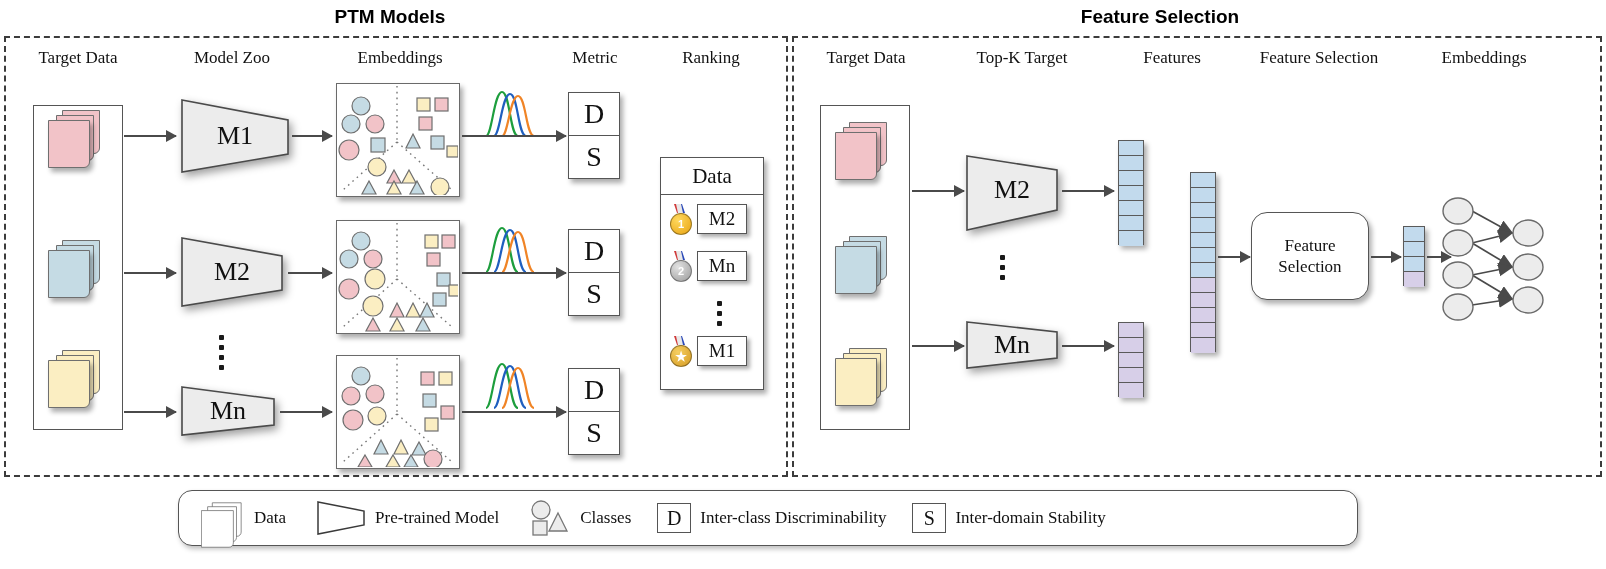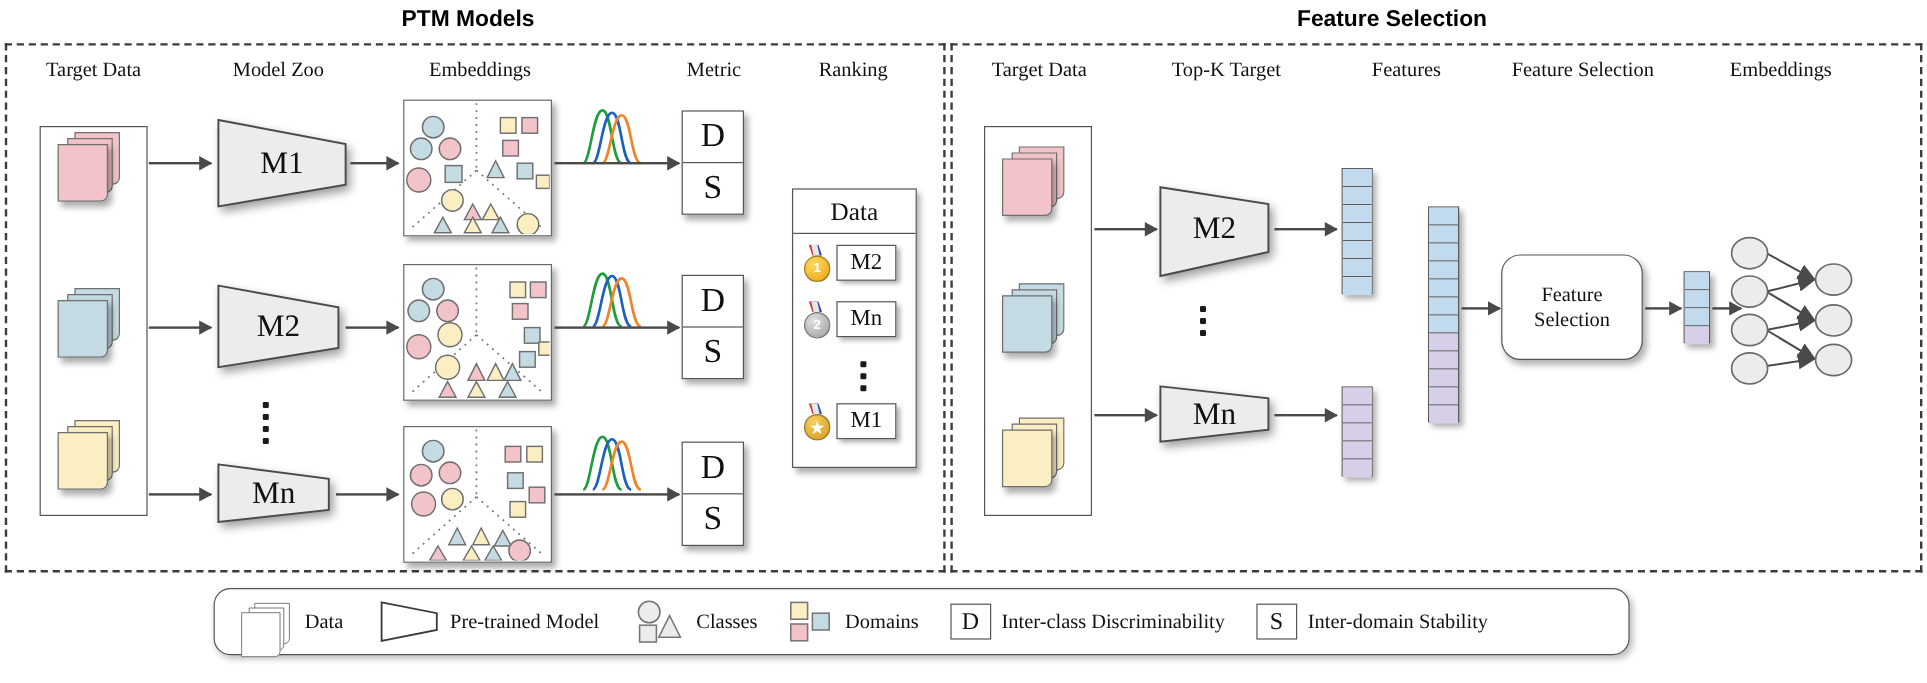--- a/index.html
+++ b/index.html
@@ -479,28 +479,20 @@
 
   <div class="lg-item" style="margin-left:30px;">
     <svg width="42" height="38" viewBox="0 0 42 38">
       <circle cx="12" cy="11" r="9" fill="#ececec" stroke="#777" stroke-width="1.3"></circle>
       <rect x="4" y="22" width="14" height="14" fill="#ececec" stroke="#777" stroke-width="1.3"></rect>
       <polygon points="29,14 38,32 20,32" fill="#ececec" stroke="#777" stroke-width="1.3"></polygon>
     </svg>
     <span class="lg-text">Classes</span>
   </div>
 
-  <div class="lg-item" style="margin-left:26px;">
-    <svg width="38" height="38" viewBox="0 0 38 38">
-      <rect x="2" y="3" width="14" height="14" fill="#fbeec2" stroke="#777" stroke-width="1.3"></rect>
-      <rect x="2" y="21" width="14" height="14" fill="#f2c3c8" stroke="#777" stroke-width="1.3"></rect>
-      <rect x="20" y="12" width="14" height="14" fill="#c5dbe4" stroke="#777" stroke-width="1.3"></rect>
-    </svg>
-    <span class="lg-text">Domains</span>
-  </div>
 
   <div class="lg-item" style="margin-left:26px;">
     <div class="lgbox">D</div>
     <span class="lg-text">Inter-class Discriminability</span>
   </div>
 
   <div class="lg-item" style="margin-left:26px;">
     <div class="lgbox">S</div>
     <span class="lg-text">Inter-domain Stability</span>
   </div>

